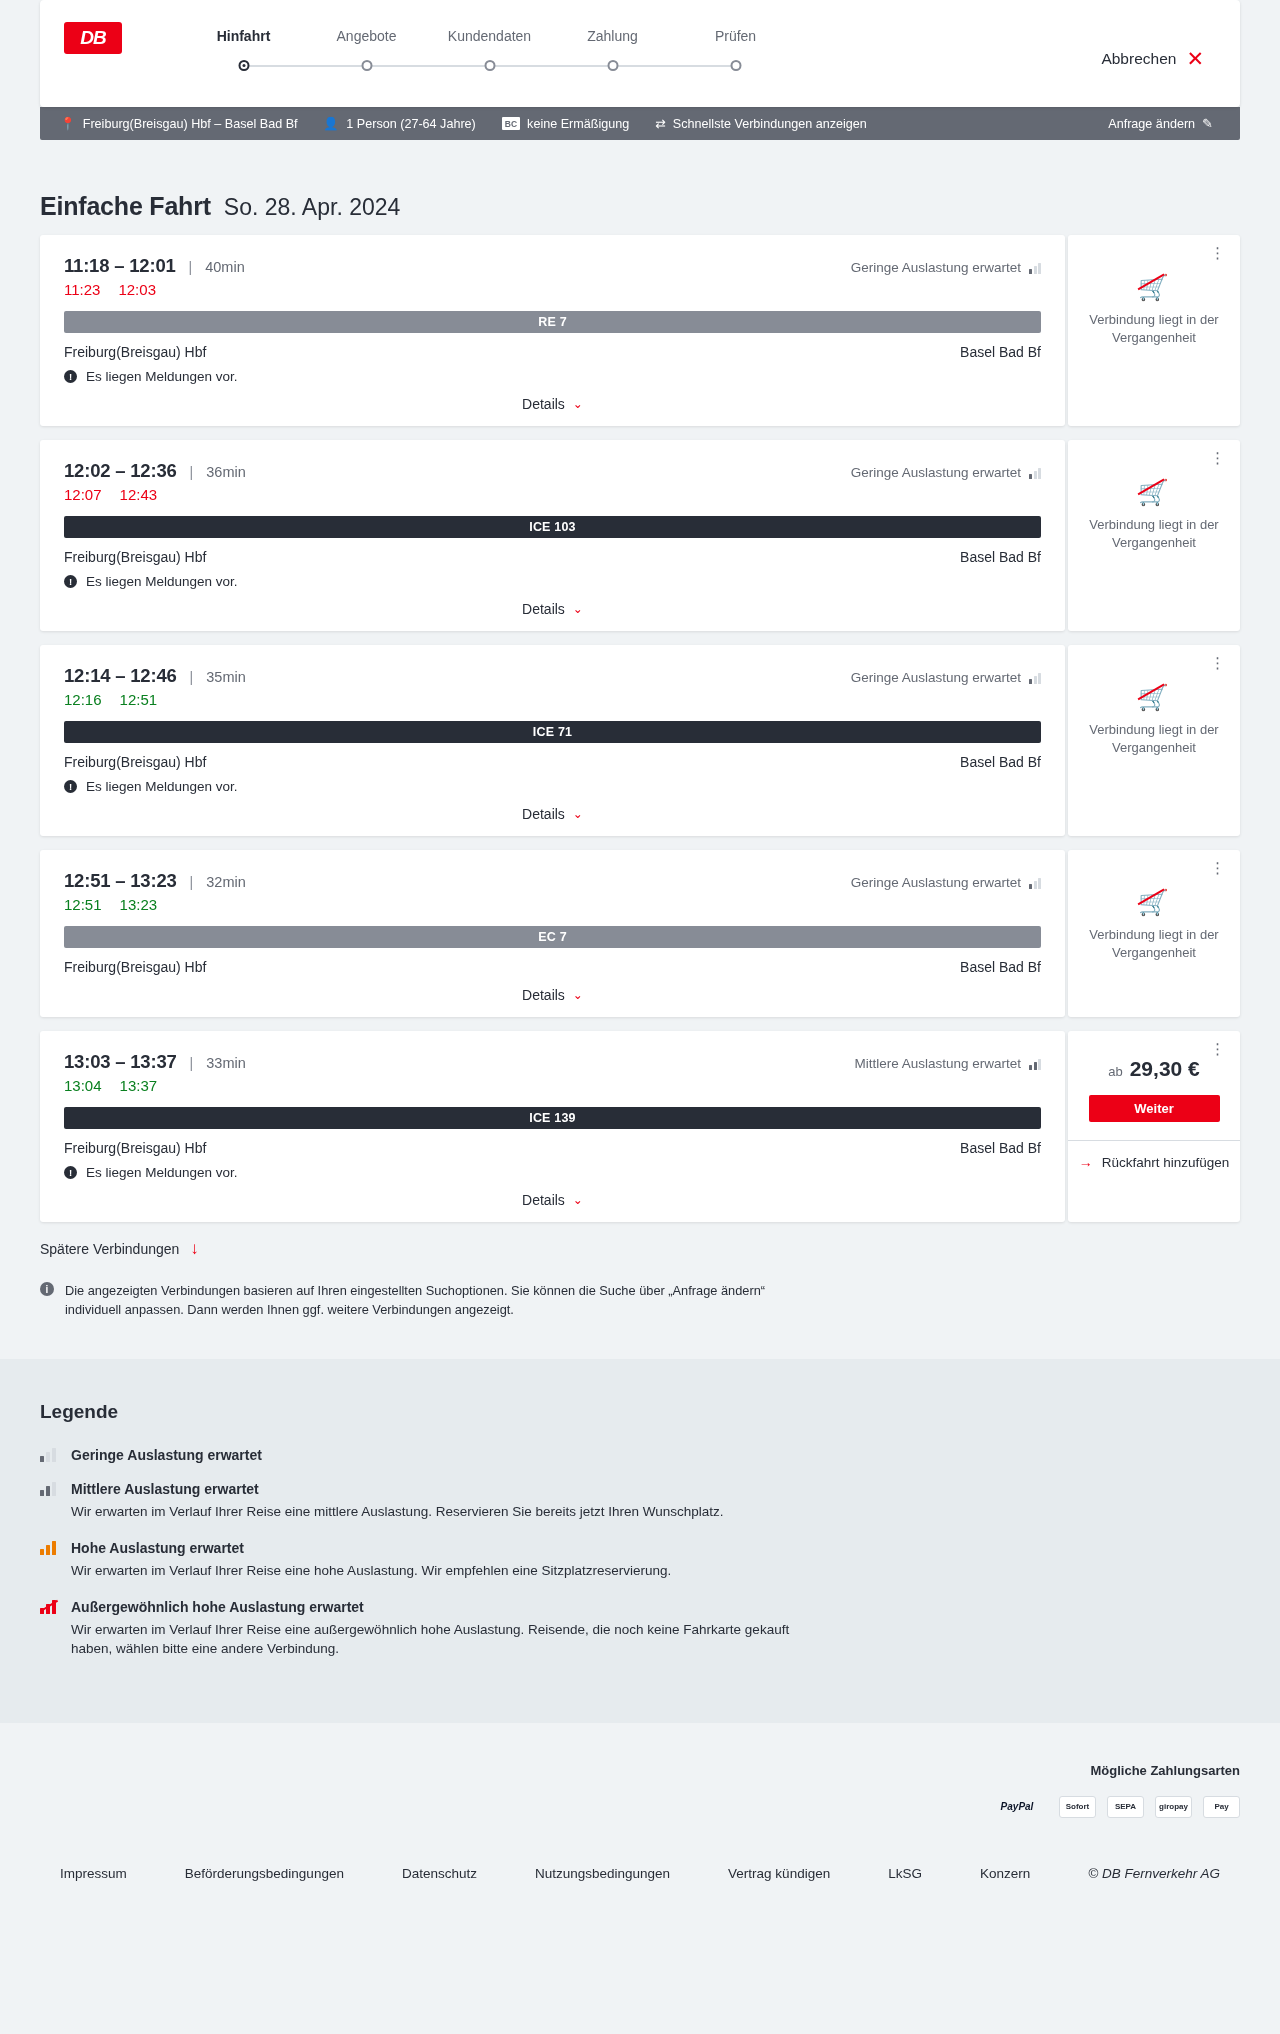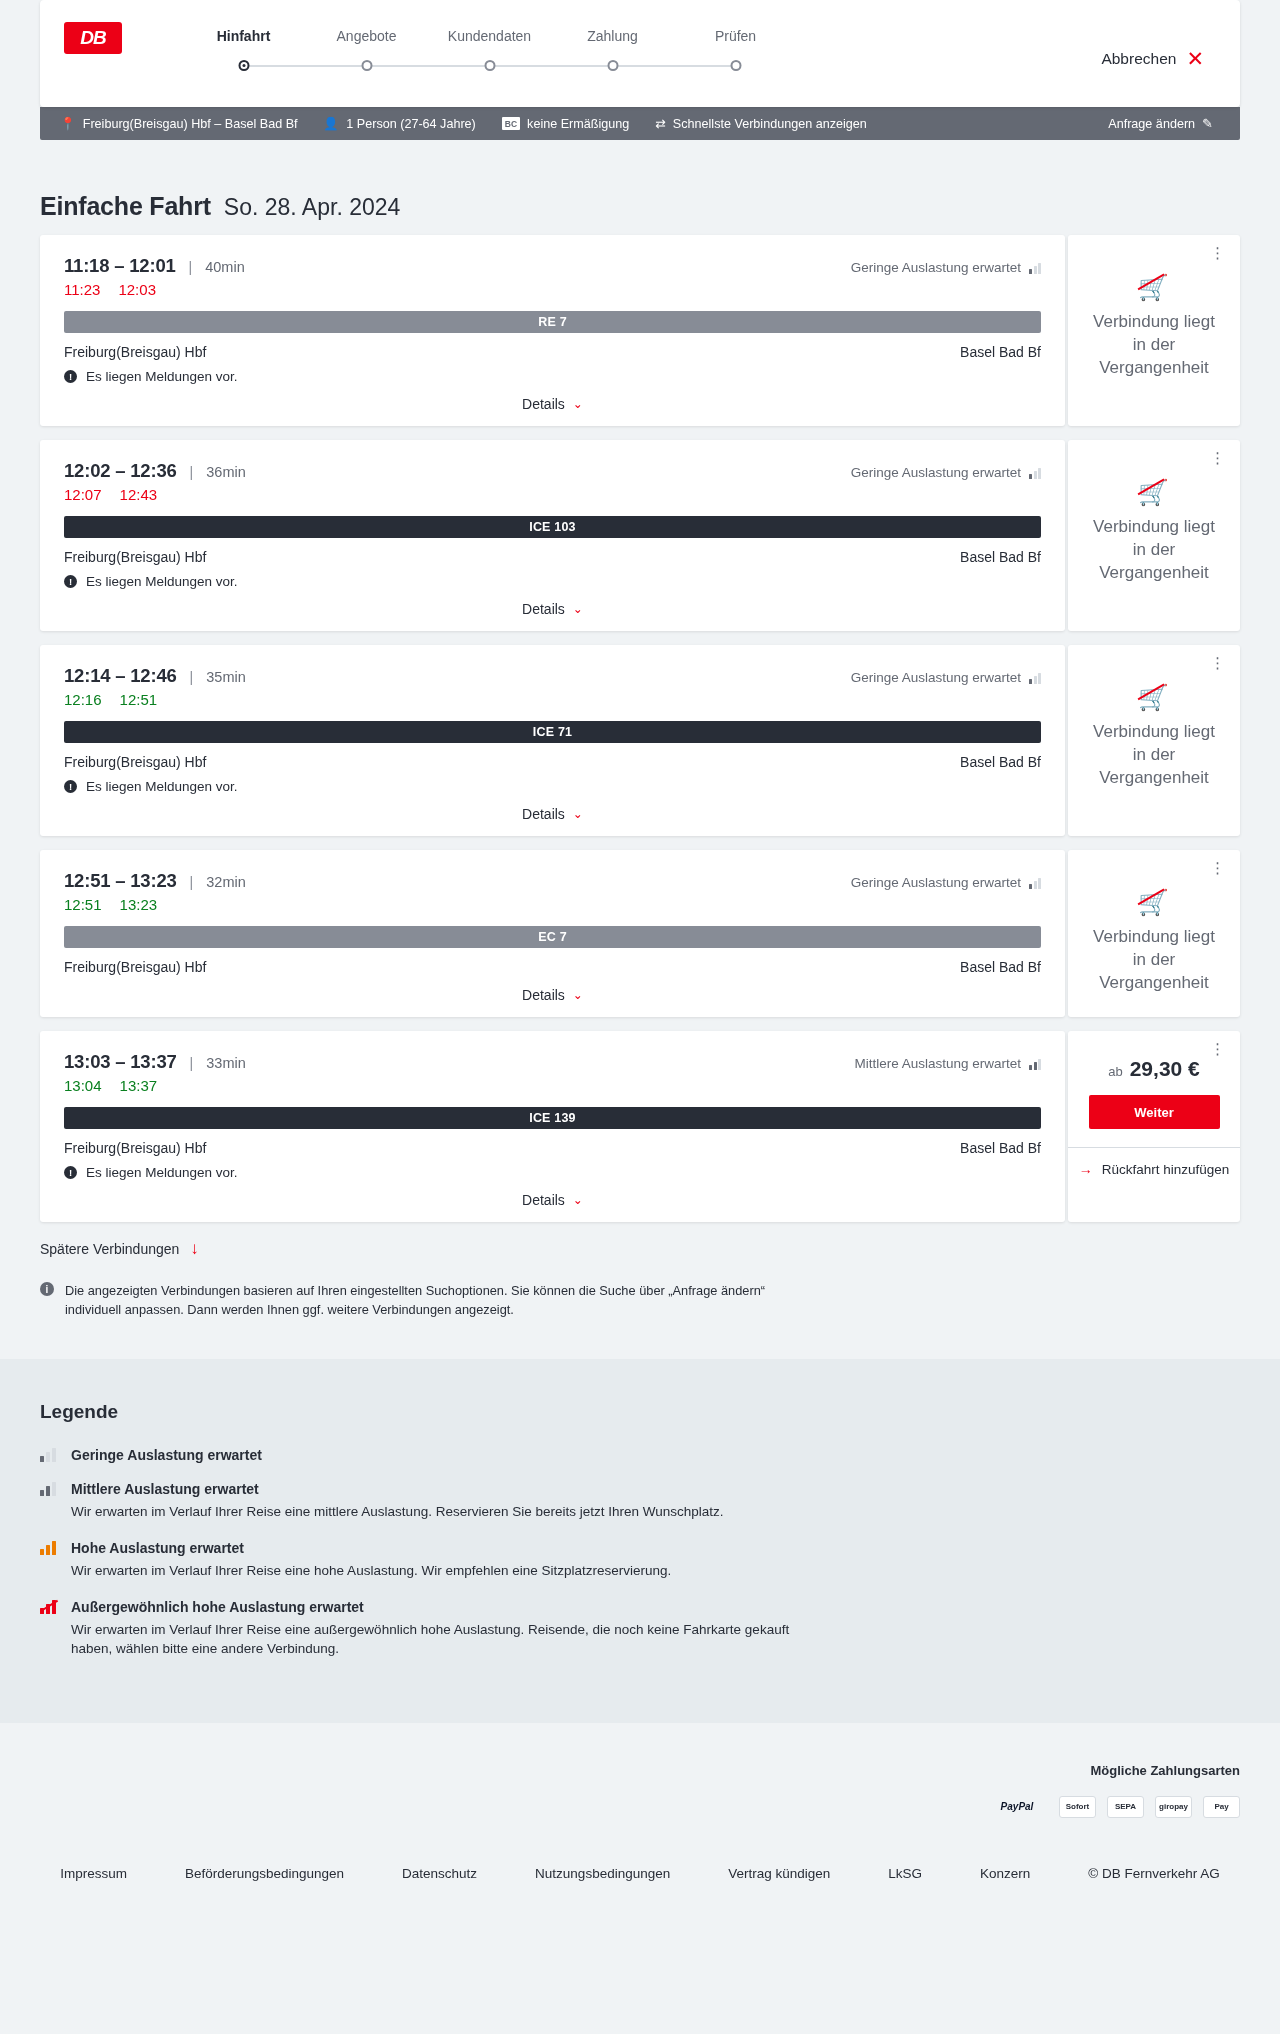--- a/index.html
+++ b/index.html
@@ -148,27 +148,27 @@
   }
   .kebab {
     position:absolute; top:12px; right:14px;
     color:#646973; font-size:15px; letter-spacing:1px; cursor:pointer; line-height:.8;
   }
   .cart-ico { font-size:25px; color:#646973; position:relative; }
   .cart-strike {
     position:absolute; left:-2px; top:8px; width:30px; height:1.6px;
     background:#ec0016; transform:rotate(-30deg);
   }
-  .past-text { margin-top:9px; font-size:17px; color:#646973; text-align:center; line-height:1.35; padding:0 18px;}
+  .past-text { margin-top:9px; font-size:13px; color:#646973; text-align:center; line-height:1.35; padding:0 18px;}
 
   .price-row { display:flex; align-items:baseline; gap:7px; margin-top:-4px;}
   .price-ab { font-size:13px; color:#646973; }
   .price { font-size:21px; font-weight:bold; }
   .weiter-btn {
-    margin-top:14px; width:131px; height:34px; background:#ec0016; color:#fff;
+    margin-top:14px; width:131px; height:27px; background:#ec0016; color:#fff;
     border:0; border-radius:2px; font-size:13px; font-weight:bold; cursor:pointer;
     font-family:"Liberation Sans", sans-serif;
   }
   .side-div { width:100%; height:1px; background:#d7dce1; margin-top:18px; }
   .return-row {
     display:flex; align-items:center; gap:9px; justify-content:center;
     font-size:13.5px; padding:13px 0; cursor:pointer; width:100%;
   }
   .return-arrow { color:#ec0016; font-size:14px; }
 
@@ -209,21 +209,21 @@
     display:flex;align-items:center;justify-content:center;font-size:8px;font-weight:bold;
   }
   .pay-paypal { border:0; background:transparent; width:62px; font-size:10px; color:#0f172a; font-style:italic;}
   .footer-links {
     background:#f0f3f5;
     display:flex; justify-content:center; gap:16px;
     padding:28px 0 40px 0;
     font-size:13.5px;
   }
   .footer-links span { padding:0 21px; cursor:pointer; }
-  .footer-links span.copy { cursor:default; }
+  .footer-links span.copy { cursor:default;font-style:italic; }
 </style>
 </head>
 <body>
 
 <div class="page">
 
   <div class="header-card">
     <div class="db-logo">DB</div>
     <div class="steps" id="steps">
         <div class="step active">

